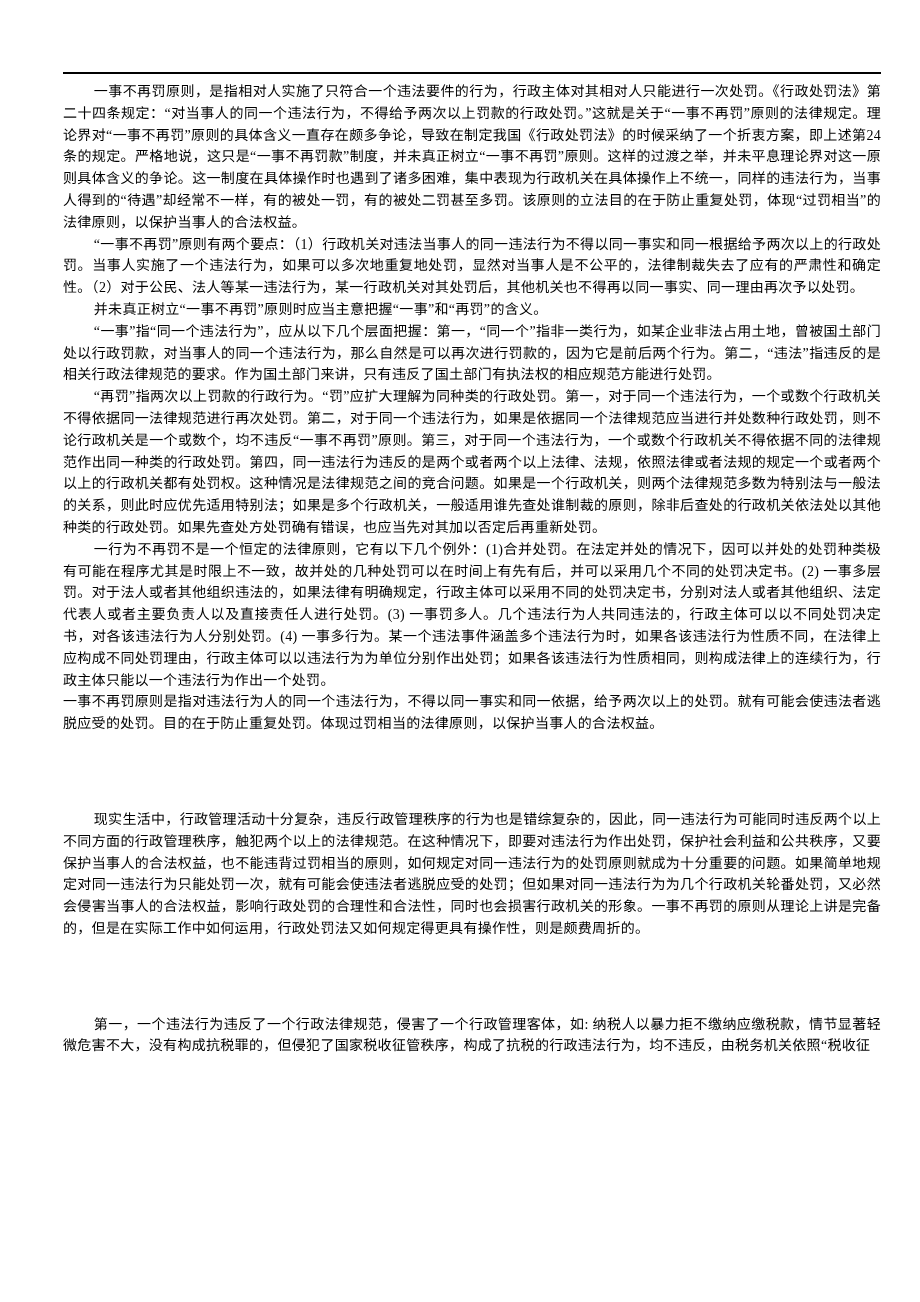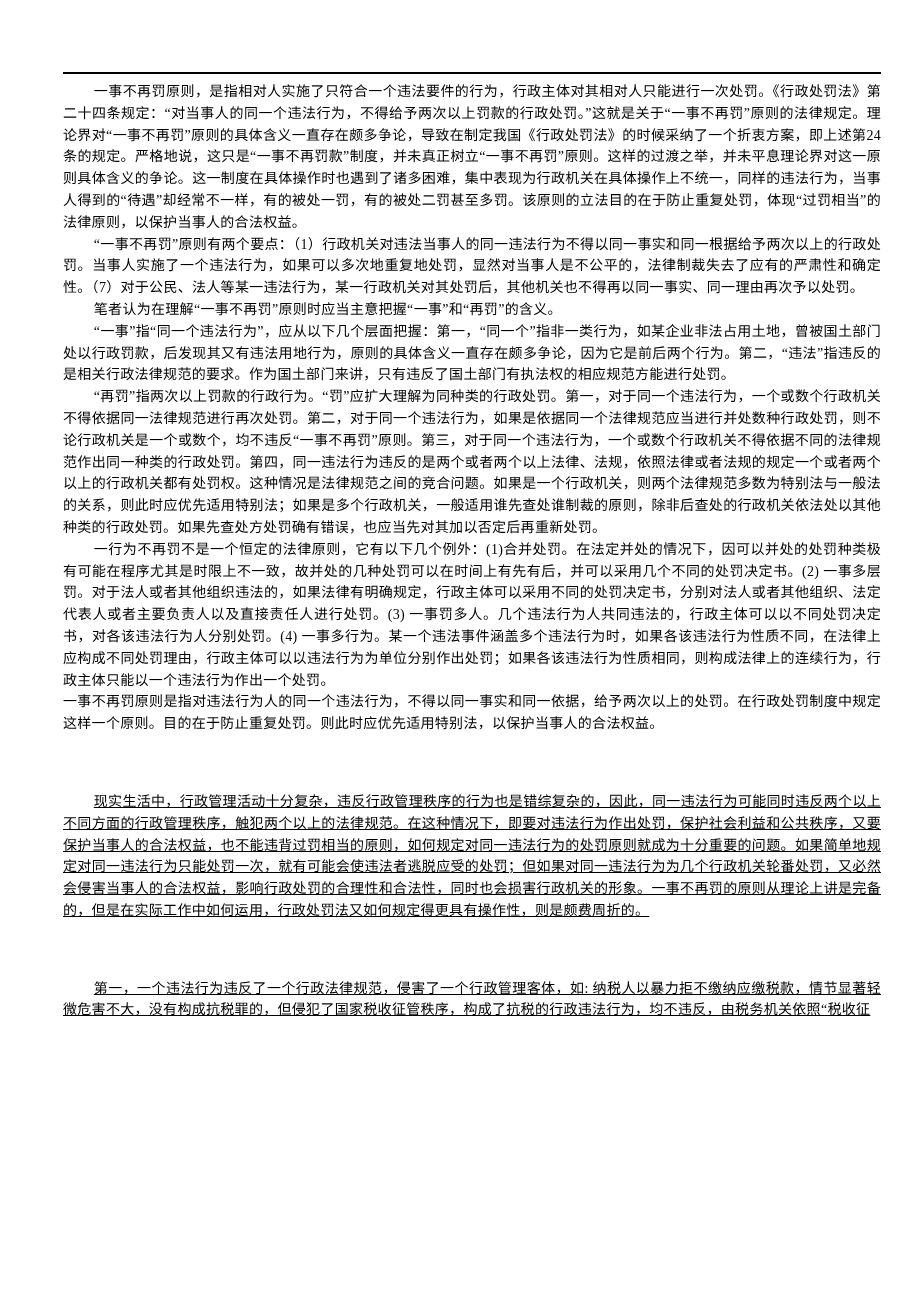--- a/index.html
+++ b/index.html
@@ -34,33 +34,32 @@
     letter-spacing: 0.3px;
     text-align: justify;
     text-justify: inter-ideograph;
     text-indent: 2.2em;
     word-break: break-all;
   }
   .doc p.no-indent {
     text-indent: 0;
   }
   .doc p.gap-before {
-    margin-top: 56px;
-    text-decoration: underline;
+    margin-top: 74px;
   }
 </style>
 </head>
 <body>
 
 <div class="page">
   <div class="header-rule"></div>
   <div class="doc">
     <p>一事不再罚原则，是指相对人实施了只符合一个违法要件的行为，行政主体对其相对人只能进行一次处罚。《行政处罚法》第二十四条规定：“对当事人的同一个违法行为，不得给予两次以上罚款的行政处罚。”这就是关于“一事不再罚”原则的法律规定。理论界对“一事不再罚”原则的具体含义一直存在颇多争论，导致在制定我国《行政处罚法》的时候采纳了一个折衷方案，即上述第24条的规定。严格地说，这只是“一事不再罚款”制度，并未真正树立“一事不再罚”原则。这样的过渡之举，并未平息理论界对这一原则具体含义的争论。这一制度在具体操作时也遇到了诸多困难，集中表现为行政机关在具体操作上不统一，同样的违法行为，当事人得到的“待遇”却经常不一样，有的被处一罚，有的被处二罚甚至多罚。该原则的立法目的在于防止重复处罚，体现“过罚相当”的法律原则，以保护当事人的合法权益。</p>
-    <p>“一事不再罚”原则有两个要点：（1）行政机关对违法当事人的同一违法行为不得以同一事实和同一根据给予两次以上的行政处罚。当事人实施了一个违法行为，如果可以多次地重复地处罚，显然对当事人是不公平的，法律制裁失去了应有的严肃性和确定性。（7）对于公民、法人等某一违法行为，某一行政机关对其处罚后，其他机关也不得再以同一事实、同一理由再次予以处罚。</p>
-    <p>笔者认为在理解“一事不再罚”原则时应当主意把握“一事”和“再罚”的含义。</p>
-    <p>“一事”指“同一个违法行为”，应从以下几个层面把握：第一，“同一个”指非一类行为，如某企业非法占用土地，曾被国土部门处以行政罚款，后发现其又有违法用地行为，原则的具体含义一直存在颇多争论，因为它是前后两个行为。第二，“违法”指违反的是相关行政法律规范的要求。作为国土部门来讲，只有违反了国土部门有执法权的相应规范方能进行处罚。</p>
+    <p>“一事不再罚”原则有两个要点：（1）行政机关对违法当事人的同一违法行为不得以同一事实和同一根据给予两次以上的行政处罚。当事人实施了一个违法行为，如果可以多次地重复地处罚，显然对当事人是不公平的，法律制裁失去了应有的严肃性和确定性。（2）对于公民、法人等某一违法行为，某一行政机关对其处罚后，其他机关也不得再以同一事实、同一理由再次予以处罚。</p>
+    <p>并未真正树立“一事不再罚”原则时应当主意把握“一事”和“再罚”的含义。</p>
+    <p>“一事”指“同一个违法行为”，应从以下几个层面把握：第一，“同一个”指非一类行为，如某企业非法占用土地，曾被国土部门处以行政罚款，对当事人的同一个违法行为，那么自然是可以再次进行罚款的，因为它是前后两个行为。第二，“违法”指违反的是相关行政法律规范的要求。作为国土部门来讲，只有违反了国土部门有执法权的相应规范方能进行处罚。</p>
     <p>“再罚”指两次以上罚款的行政行为。“罚”应扩大理解为同种类的行政处罚。第一，对于同一个违法行为，一个或数个行政机关不得依据同一法律规范进行再次处罚。第二，对于同一个违法行为，如果是依据同一个法律规范应当进行并处数种行政处罚，则不论行政机关是一个或数个，均不违反“一事不再罚”原则。第三，对于同一个违法行为，一个或数个行政机关不得依据不同的法律规范作出同一种类的行政处罚。第四，同一违法行为违反的是两个或者两个以上法律、法规，依照法律或者法规的规定一个或者两个以上的行政机关都有处罚权。这种情况是法律规范之间的竞合问题。如果是一个行政机关，则两个法律规范多数为特别法与一般法的关系，则此时应优先适用特别法；如果是多个行政机关，一般适用谁先查处谁制裁的原则，除非后查处的行政机关依法处以其他种类的行政处罚。如果先查处方处罚确有错误，也应当先对其加以否定后再重新处罚。</p>
     <p>一行为不再罚不是一个恒定的法律原则，它有以下几个例外：(1)合并处罚。在法定并处的情况下，因可以并处的处罚种类极有可能在程序尤其是时限上不一致，故并处的几种处罚可以在时间上有先有后，并可以采用几个不同的处罚决定书。(2) 一事多层罚。对于法人或者其他组织违法的，如果法律有明确规定，行政主体可以采用不同的处罚决定书，分别对法人或者其他组织、法定代表人或者主要负责人以及直接责任人进行处罚。(3) 一事罚多人。几个违法行为人共同违法的，行政主体可以以不同处罚决定书，对各该违法行为人分别处罚。(4) 一事多行为。某一个违法事件涵盖多个违法行为时，如果各该违法行为性质不同，在法律上应构成不同处罚理由，行政主体可以以违法行为为单位分别作出处罚；如果各该违法行为性质相同，则构成法律上的连续行为，行政主体只能以一个违法行为作出一个处罚。</p>
-    <p class="no-indent">一事不再罚原则是指对违法行为人的同一个违法行为，不得以同一事实和同一依据，给予两次以上的处罚。在行政处罚制度中规定这样一个原则。目的在于防止重复处罚。则此时应优先适用特别法，以保护当事人的合法权益。</p>
+    <p class="no-indent">一事不再罚原则是指对违法行为人的同一个违法行为，不得以同一事实和同一依据，给予两次以上的处罚。就有可能会使违法者逃脱应受的处罚。目的在于防止重复处罚。体现过罚相当的法律原则，以保护当事人的合法权益。</p>
     <p class="gap-before">现实生活中，行政管理活动十分复杂，违反行政管理秩序的行为也是错综复杂的，因此，同一违法行为可能同时违反两个以上不同方面的行政管理秩序，触犯两个以上的法律规范。在这种情况下，即要对违法行为作出处罚，保护社会利益和公共秩序，又要保护当事人的合法权益，也不能违背过罚相当的原则，如何规定对同一违法行为的处罚原则就成为十分重要的问题。如果简单地规定对同一违法行为只能处罚一次，就有可能会使违法者逃脱应受的处罚；但如果对同一违法行为为几个行政机关轮番处罚，又必然会侵害当事人的合法权益，影响行政处罚的合理性和合法性，同时也会损害行政机关的形象。一事不再罚的原则从理论上讲是完备的，但是在实际工作中如何运用，行政处罚法又如何规定得更具有操作性，则是颇费周折的。</p>
     <p class="gap-before">第一，一个违法行为违反了一个行政法律规范，侵害了一个行政管理客体，如: 纳税人以暴力拒不缴纳应缴税款，情节显著轻微危害不大，没有构成抗税罪的，但侵犯了国家税收征管秩序，构成了抗税的行政违法行为，均不违反，由税务机关依照“税收征</p>
   </div>
 </div>
 
 </body></html>

